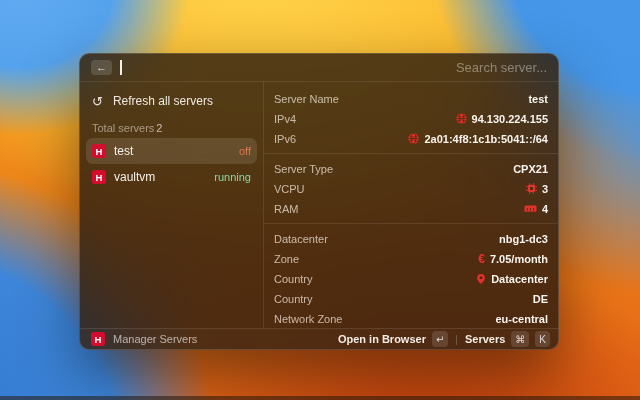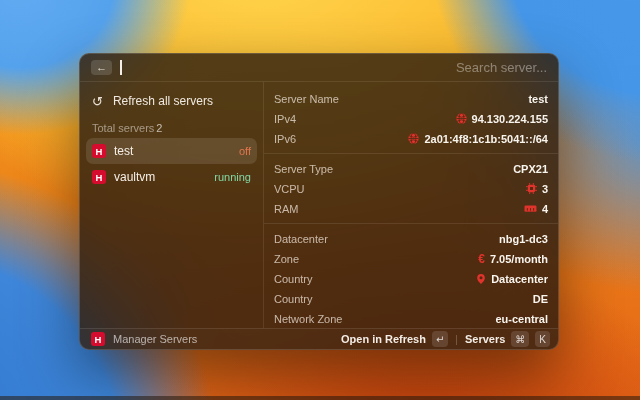--- a/index.html
+++ b/index.html
@@ -289,21 +289,21 @@
       <span class="dtext">eu-central</span>
     </span>
   </div>
 </div>
     </div>
 
     <div class="footer">
       <span class="hlogo">H</span>
       <span class="fname">Manager Servers</span>
       <div class="fright">
-        <span class="faction">Open in Refresh</span>
+        <span class="faction">Open in Browser</span>
         <span class="kbd">↵</span>
         <span class="fdiv">|</span>
         <span class="faction">Servers</span>
         <span class="kbd">⌘</span>
         <span class="kbd">K</span>
       </div>
     </div>
 
   </div>
 </div>

